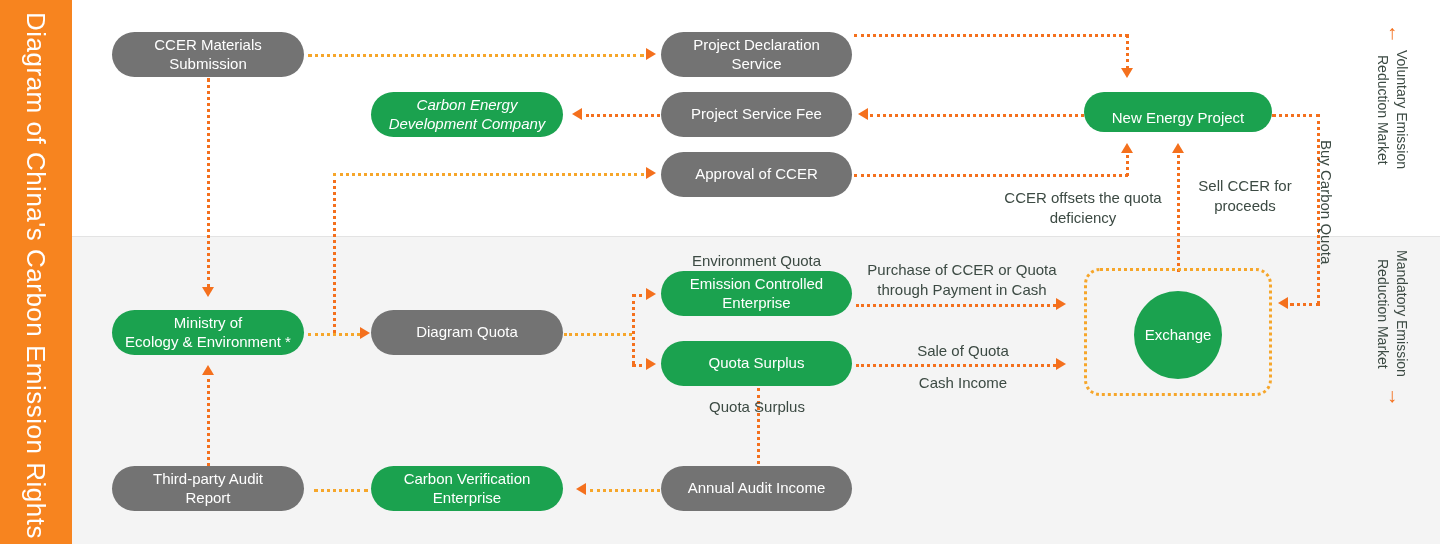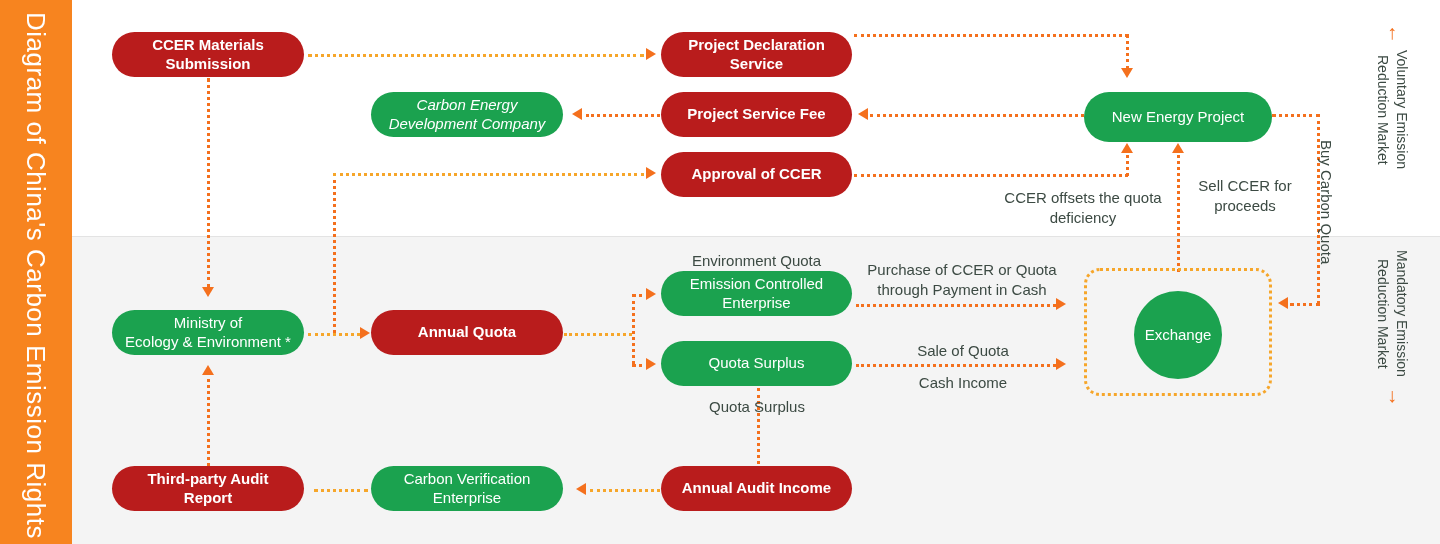--- a/index.html
+++ b/index.html
@@ -58,21 +58,21 @@
   .node {
     position:absolute;
     display:flex; align-items:center; justify-content:center;
     text-align:center;
     color:#ffffff;
     font-size:15px;
     line-height:1.25;
     border-radius:999px;
     padding:4px 10px;
   }
-  .node.orange { background:#b91c1c;font-weight:bold; }
+  .node.orange { background:#737373; }
   .node.green  { background:#1ba24f; }
   .node.circle { border-radius:50%;justify-content:center; }
 
   
   .dashed-box {
     position:absolute;
     border:3px dotted #f6a62a;
     border-radius:16px;
   }
 
@@ -202,30 +202,30 @@
   </div>
 
   <div class="node orange" style="left:661px; top:92px; width:191px; height:45px;">
     <span>Project Service Fee</span>
   </div>
 
   <div class="node orange" style="left:661px; top:152px; width:191px; height:45px;">
     <span>Approval of CCER</span>
   </div>
 
-  <div class="node green" style="left:1084px; top:92px; width:188px; height:50px;">
+  <div class="node green" style="left:1084px; top:92px; width:188px; height:40px;align-items:flex-end;">
     <span>New Energy Project</span>
   </div>
 
   <div class="node green" style="left:112px; top:310px; width:192px; height:45px;">
     <span>Ministry of<br>Ecology &amp; Environment *</span>
   </div>
 
   <div class="node orange" style="left:371px; top:310px; width:192px; height:45px;">
-    <span>Annual Quota</span>
+    <span>Diagram Quota</span>
   </div>
 
   <div class="node green" style="left:661px; top:271px; width:191px; height:45px;">
     <span>Emission Controlled<br>Enterprise</span>
   </div>
 
   <div class="node green" style="left:661px; top:341px; width:191px; height:45px;">
     <span>Quota Surplus</span>
   </div>
 

